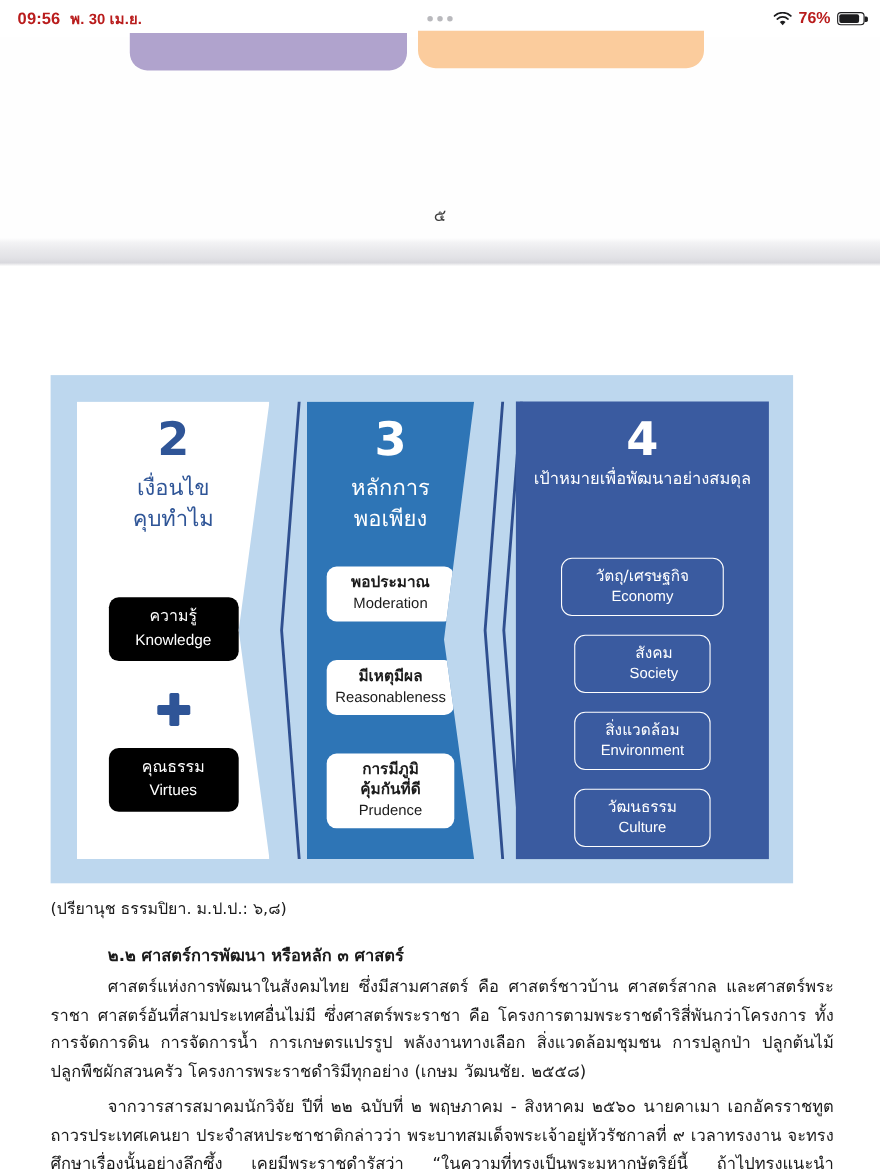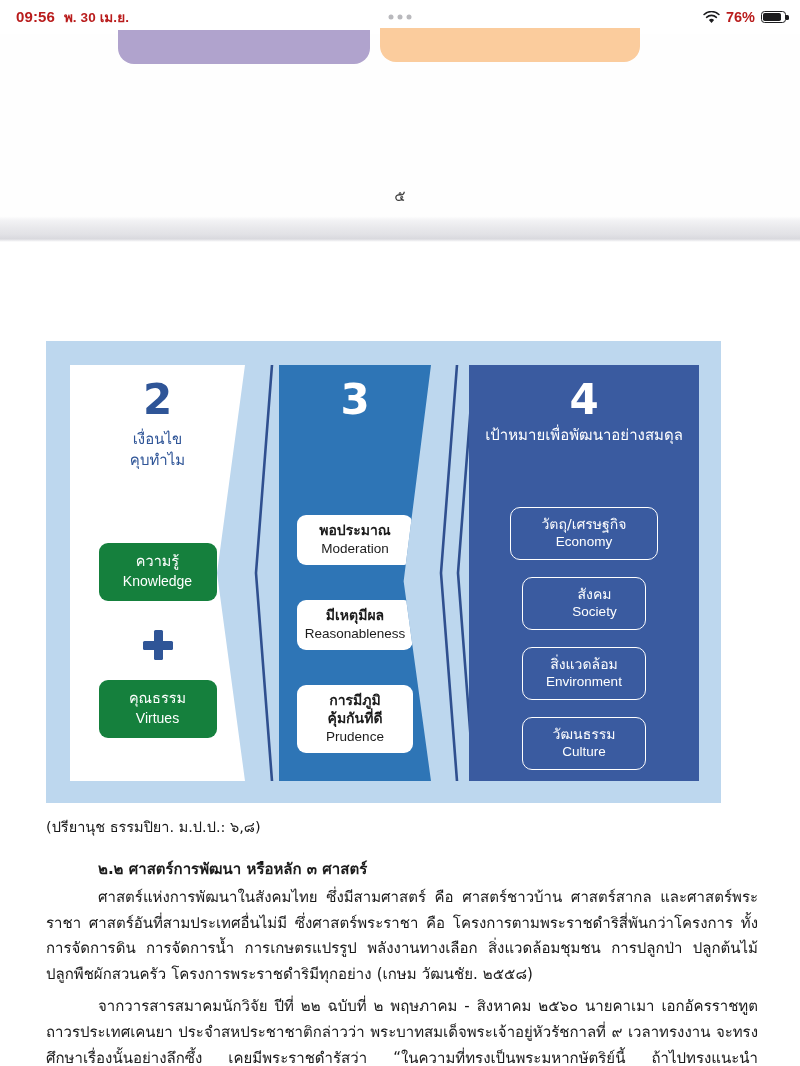--- a/index.html
+++ b/index.html
@@ -105,32 +105,32 @@
   .dl3 { left: 383px; }
   .divline svg { width: 100%; height: 100%; display: block; }
 
   .panel-num {
     position: absolute; left: 0; right: 0; top: 14px;
     text-align: center; font-size: 42px; font-weight: bold;
     font-family: "DejaVu Sans", sans-serif; line-height: 1;
   }
   .panel-title {
     position: absolute; left: 4px; right: 4px; top: 64px;
-    text-align: center; font-size: 15px; line-height: 1.42;
+    text-align: center; font-size: 20px; line-height: 1.42;
     font-family: "DejaVu Sans", sans-serif;
   }
   .p2 .panel-num, .p2 .panel-title { color: #2f5597; }
   .p3 .panel-num, .p3 .panel-title { color: #ffffff; }
   .p4 .panel-num, .p4 .panel-title { color: #ffffff; }
   .p4 .panel-title { top: 60px; font-size: 15px; line-height: 1.45; }
 
   
   .solid-card {
     position: absolute; left: 50%; transform: translateX(-50%);
-    width: 118px; background: #15803d; border-radius: 9px;
+    width: 118px; background: #000000; border-radius: 9px;
     color: #ffffff; text-align: center;
     padding: 9px 4px 10px;
   }
   .solid-card .th { font-size: 14.5px; font-family: "DejaVu Sans", sans-serif; line-height: 1.3; }
   .solid-card .en { font-size: 14px; font-family: "Liberation Sans", sans-serif; line-height: 1.35; margin-top: 1px; }
   .sc1 { top: 178px; }
   .sc2 { top: 315px; }
 
   .plus-sign {
     position: absolute; left: 50%; top: 265px; transform: translateX(-50%);
@@ -241,20 +241,24 @@
       </div>
 
       <div class="divline dl1">
         <svg viewBox="0 0 26 414" preserveAspectRatio="none">
           <path d="M19 0 L3 207 L19 414" stroke="#2f4f8f" stroke-width="2.6" fill="none"></path>
         </svg>
       </div>
 
       <div class="panel p3">
         <div class="panel-num">3</div>
+        <div class="panel-title">
+          <div>หลักการ</div>
+          <div>พอเพียง</div>
+        </div>
         <div class="white-card wc1">
           <div class="th">พอประมาณ</div>
           <div class="en">Moderation</div>
         </div>
         <div class="white-card wc2">
           <div class="th">มีเหตุมีผล</div>
           <div class="en">Reasonableness</div>
         </div>
         <div class="white-card wc3">
           <div class="th">การมีภูมิ</div>

